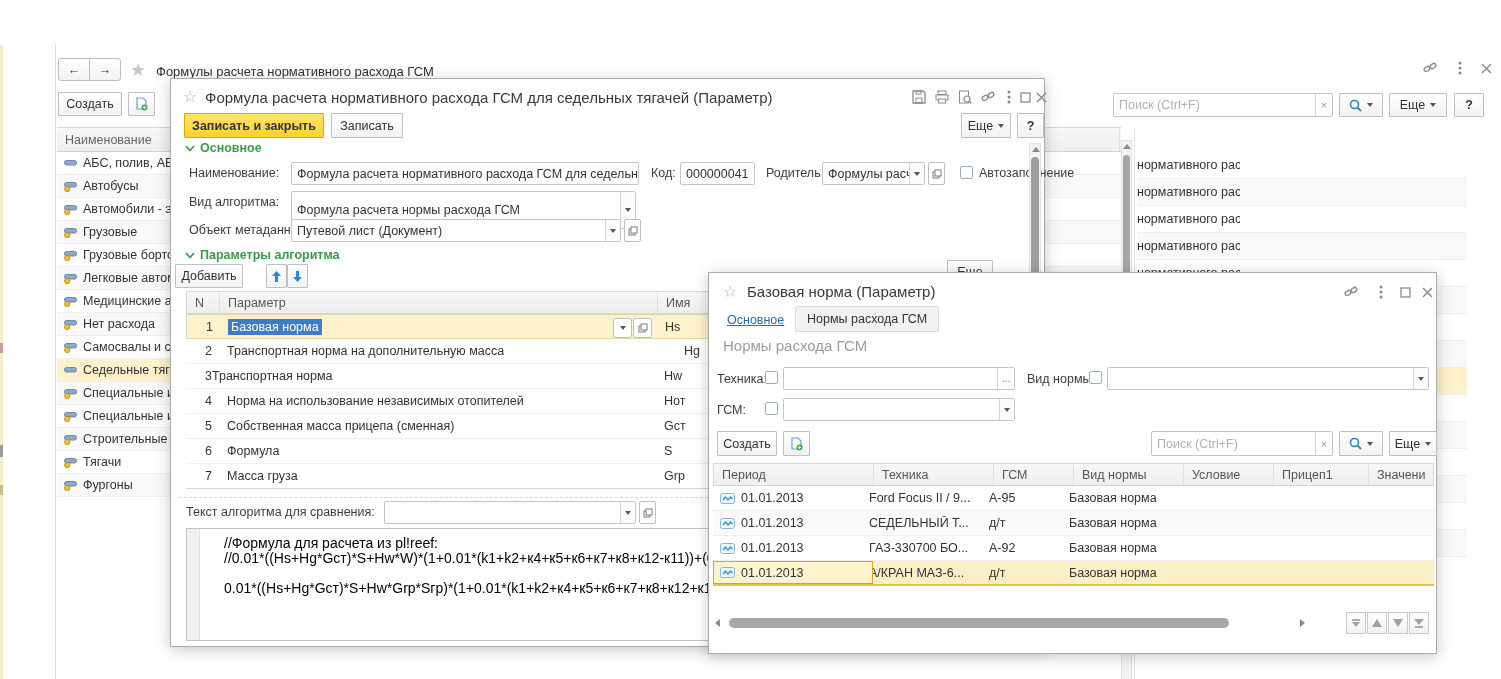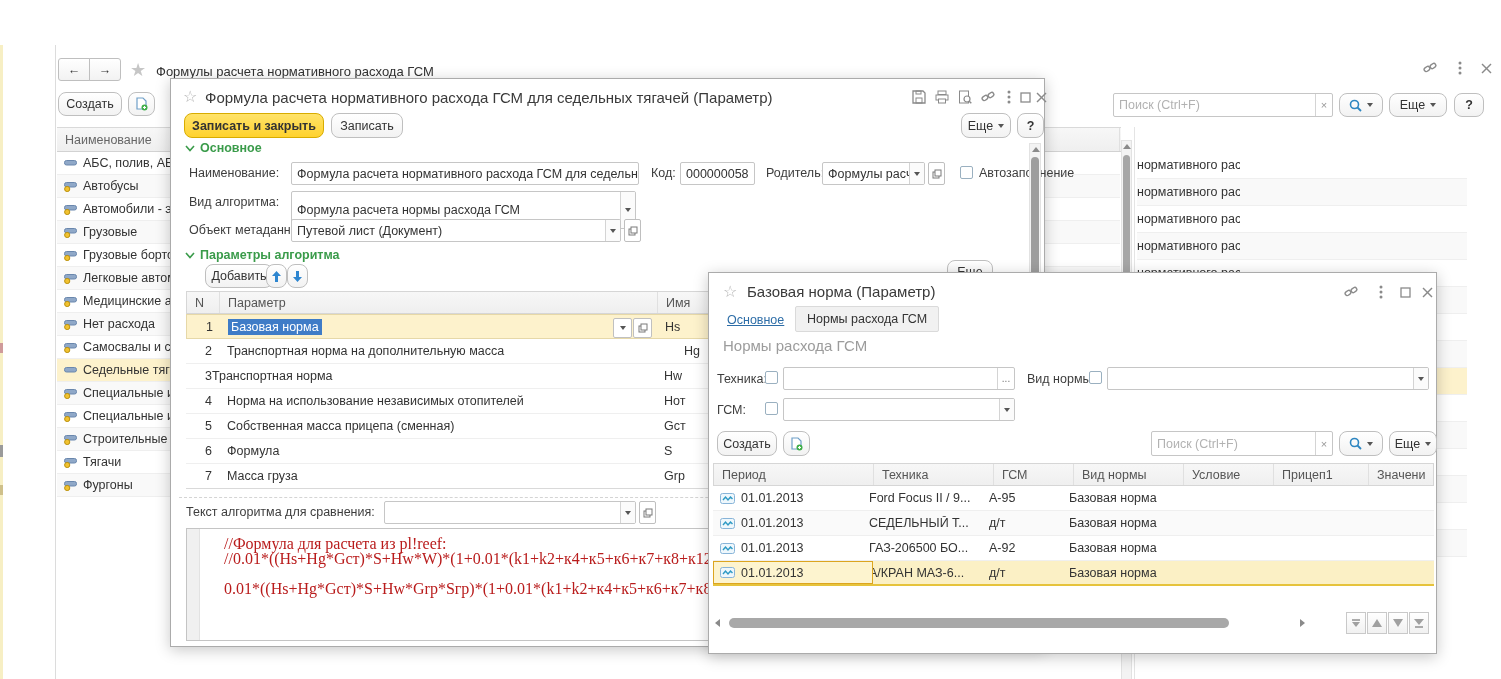--- a/index.html
+++ b/index.html
@@ -1,21 +1,21 @@
 <!DOCTYPE html>
 <html><head>
 <meta charset="utf-8">
 <style>
   html,body{margin:0;padding:0;background:#fff;}
   #screen{position:relative;width:1501px;height:679px;overflow:hidden;
           font-family:"Liberation Sans",sans-serif;font-size:12.5px;color:#333;background:#fff;}
   .abs{position:absolute;}
   
   .btn{position:absolute;display:flex;align-items:center;justify-content:center;gap:5px;
-       background:linear-gradient(#ffffff,#f2f2f2);border:1px solid #bfbfbf;border-radius:8px;
+       background:linear-gradient(#ffffff,#f2f2f2);border:1px solid #bfbfbf;border-radius:1px;
        color:#333;font-size:12.5px;cursor:pointer;box-sizing:border-box;}
   .btn-primary{background:linear-gradient(#ffe36a,#ffd22e);border:1px solid #d8ac00;font-weight:bold;}
   .dd-arrow{width:0;height:0;border-left:3.5px solid transparent;border-right:3.5px solid transparent;
             border-top:4px solid #555;display:inline-block;}
   
   .fld{position:absolute;background:#fff;border:1px solid #c6c6c6;border-radius:2px;box-sizing:border-box;
        display:flex;align-items:center;overflow:hidden;}
   .fld .txt{padding:0 5px;white-space:nowrap;overflow:hidden;flex:1;}
   .fld .combo{width:14px;align-self:stretch;border-left:1px solid #d4d4d4;display:flex;align-items:center;justify-content:center;background:#fbfbfb;cursor:pointer;}
   .fld .dots{width:16px;align-self:stretch;border-left:1px solid #d4d4d4;display:flex;align-items:center;justify-content:center;color:#777;font-size:10px;cursor:pointer;}
@@ -32,21 +32,21 @@
   
   .thead{position:absolute;background:linear-gradient(#f7f7f7,#efefef);border-top:1px solid #d9d9d9;border-bottom:1px solid #d2d2d2;box-sizing:border-box;color:#555;}
   .hcell{position:absolute;top:0;bottom:0;display:flex;align-items:center;padding-left:8px;border-right:1px solid #e0e0e0;box-sizing:border-box;white-space:nowrap;overflow:hidden;}
   .row{position:absolute;box-sizing:border-box;border-bottom:1px solid #efefef;display:flex;align-items:center;white-space:nowrap;overflow:hidden;}
   .row.alt{background:#f9f9f9;}
   .row.sel{background:#fdf2cc;}
   .scroll-v{position:absolute;background:#f3f3f3;border:1px solid #e2e2e2;box-sizing:border-box;}
   .thumb-v{position:absolute;left:1px;right:1px;background:#a6a6a6;border-radius:4px;}
   .tri-up{width:0;height:0;border-left:4px solid transparent;border-right:4px solid transparent;border-bottom:5px solid #8a8a8a;position:absolute;left:1px;}
   .tri-down{width:0;height:0;border-left:4px solid transparent;border-right:4px solid transparent;border-top:5px solid #8a8a8a;position:absolute;left:1px;}
-  .code{font-family:Liberation Serif, serif;font-size:16px;color:#b91c1c;white-space:pre;}
+  .code{font-family:Liberation Sans, sans-serif;font-size:14px;color:#000000;white-space:pre;}
   .tab-link{color:#2d6da7;text-decoration:underline;cursor:pointer;}
   .navbtn{width:20px;height:22px;background:linear-gradient(#fff,#f1f1f1);border:1px solid #c9c9c9;display:flex;align-items:center;justify-content:center;box-sizing:border-box;cursor:pointer;}
 </style>
 </head>
 <body>
 
 <div id="screen">
 
   <div class="abs" style="left:0;top:45px;width:3px;height:634px;background:#f7efc4;"></div>
   <div class="abs" style="left:0;top:343px;width:3px;height:10px;background:#cf9a9a;"></div>
@@ -344,21 +344,21 @@
         </svg>
       <span>Основное</span>
     </div>
 
     <div class="lbl" style="left:18px;top:87px;">Наименование:</div>
     <div class="fld" style="left:120px;top:83px;width:348px;height:23px;">
       <span class="txt">Формула расчета нормативного расхода ГСМ для седельных тяга</span>
     </div>
     <div class="lbl" style="left:480px;top:87px;">Код:</div>
     <div class="fld" style="left:509px;top:83px;width:75px;height:23px;">
-      <span class="txt">000000058</span>
+      <span class="txt">000000041</span>
     </div>
     <div class="lbl" style="left:595px;top:87px;">Родитель:</div>
     <div class="fld" style="left:651px;top:83px;width:103px;height:23px;">
       <span class="txt">Формулы расчета норм Г</span>
       <span class="combo">
           <span class="dd-arrow"></span>
         </span>
     </div>
     <div class="pickbtn" style="left:757px;top:83px;width:17px;height:23px;">
       <svg width="10" height="10" viewBox="0 0 10 10">
@@ -391,21 +391,21 @@
         </svg>
     </div>
 
     <div class="section-h" style="left:14px;top:169px;">
       <svg width="10" height="7" viewBox="0 0 10 7">
           <polyline points="1,1 5,5.5 9,1" fill="none" stroke="#3a9b4a" stroke-width="1.6"></polyline>
         </svg>
       <span>Параметры алгоритма</span>
     </div>
 
-    <div class="btn" style="left:4px;top:185px;width:68px;height:24px;margin-left:30px;">
+    <div class="btn" style="left:4px;top:185px;width:68px;height:24px;">
       <span>Добавить</span>
     </div>
     <div class="btn" style="left:95px;top:185px;width:21px;height:24px;">
       <svg width="9" height="11" viewBox="0 0 9 11">
           <path d="M4.5 0 L9 5 H6 V11 H3 V5 H0 Z" fill="#2e86d0"></path>
         </svg>
     </div>
     <div class="btn" style="left:116px;top:185px;width:21px;height:24px;">
       <svg width="9" height="11" viewBox="0 0 9 11">
           <path d="M4.5 11 L0 6 H3 V0 H6 V6 H9 Z" fill="#2e86d0"></path>
@@ -617,21 +617,21 @@
       <span style="width:120px;overflow:hidden;">СЕДЕЛЬНЫЙ Т...</span>
       <span style="width:80px;">д/т</span>
       <span style="width:110px;">Базовая норма</span>
     </div>
     <div class="row" style="left:4px;top:263px;width:721px;height:25px;">
       <svg style="margin:0 6px 0 7px;" width="15" height="11" viewBox="0 0 15 11">
           <rect x="0.5" y="0.5" width="14" height="10" rx="2" fill="#eef7fc" stroke="#88b4d8"></rect>
           <polyline points="3,7 5.5,4 8,7 10.5,4 12.5,6" fill="none" stroke="#2e9ac4" stroke-width="1.4"></polyline>
         </svg>
       <span style="width:128px;">01.01.2013</span>
-      <span style="width:120px;overflow:hidden;">ГАЗ-206500 БО...</span>
+      <span style="width:120px;overflow:hidden;">ГАЗ-330700 БО...</span>
       <span style="width:80px;">А-92</span>
       <span style="width:110px;">Базовая норма</span>
     </div>
     <div class="row sel" style="left:4px;top:288px;width:721px;height:25px;background:#fbf0c5;border-bottom:2px solid #e6c33c;">
       <div class="abs" style="left:0;top:0;width:160px;height:23px;border:1.5px solid #dca520;box-sizing:border-box;background:#fdf4cf;"></div>
       <svg style="margin:0 6px 0 7px;position:relative;" width="15" height="11" viewBox="0 0 15 11">
           <rect x="0.5" y="0.5" width="14" height="10" rx="2" fill="#eef7fc" stroke="#88b4d8"></rect>
           <polyline points="3,7 5.5,4 8,7 10.5,4 12.5,6" fill="none" stroke="#2e9ac4" stroke-width="1.4"></polyline>
         </svg>
       <span style="width:128px;position:relative;">01.01.2013</span>

